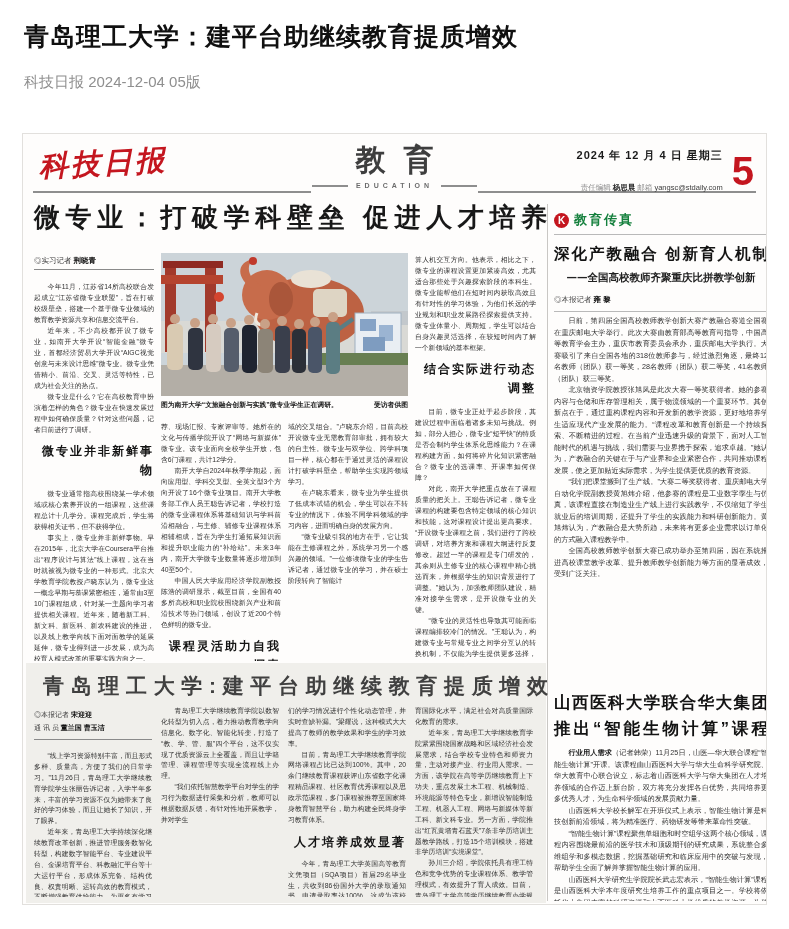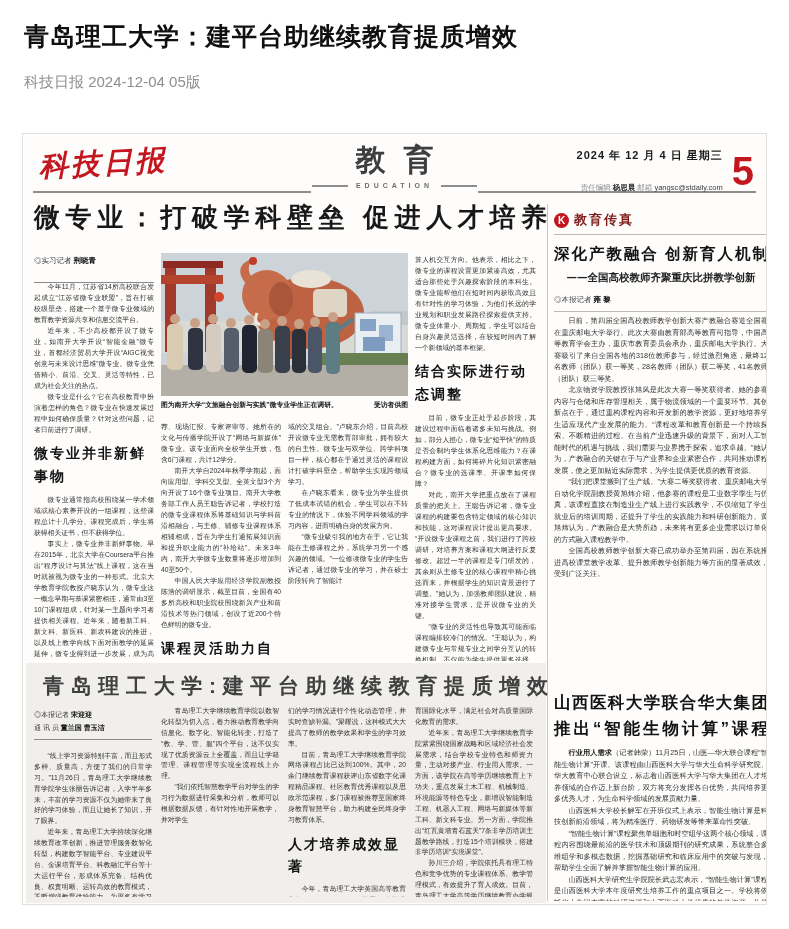--- a/index.html
+++ b/index.html
@@ -31,45 +31,45 @@
   .date-main { font-size:11px; font-weight:bold; color:#1b1b1b; letter-spacing:1px; }
   .editor-line { font-size:7.5px; color:#8a8a8a; margin-top:20px; }
   .editor-line b { color:#2d2d2d; }
   .editor-line .mail { color:#3c3c3c; }
   .page-num { font-size:40px; font-weight:900; color:#c4161f; line-height:0.9; }
 
   
   .lead-headline { position:absolute; left:11px; top:66px; width:513px; font-size:26px;
                    font-weight:900; color:#181818; text-align:justify; text-align-last:justify; }
   .lead-byline { position:absolute; left:11px; top:122px; width:120px; font-size:7.5px; color:#3a3a3a;
-                 padding-bottom:16px; border-bottom:1px solid #8a8a8a; }
+                 padding-bottom:3px; border-bottom:1px solid #8a8a8a; }
   .lead-byline b, .sb-byline b, .bb-byline b { color:#111; }
 
   .ncol { position:absolute; font-size:6.8px; line-height:1.62; color:#303030;
           text-align:justify; overflow:hidden; }
   .ncol p { margin:0; text-indent:2em; }
-  .subhead { font-size:14px; font-weight:900; color:#141414; text-align:left;
+  .subhead { font-size:12px; font-weight:900; color:#141414; text-align:right;
              text-indent:0 !important; margin:7px 0 !important; letter-spacing:2px; }
   #col1 { left:11px;  top:147px; width:120px; height:380px; }
   #col2 { left:138px; top:287px; width:120px; height:240px; }
   #col3 { left:265px; top:287px; width:120px; height:240px; }
   #col4 { left:392px; top:120px; width:121px; height:407px; }
 
   .photo { position:absolute; left:138px; top:119px; width:247px; height:143px; background:#cdd4d8; }
   .photo svg { display:block; width:100%; height:100%; }
   .caption { position:absolute; left:138px; top:266px; width:247px; display:flex;
              justify-content:space-between; font-size:6.8px; font-weight:bold; color:#222; }
 
   .divider-v { position:absolute; left:524px; top:70px; width:1px; height:697px; background:#c9c7c4; }
 
   
   .badge-row { position:absolute; left:531px; top:77px; display:flex; align-items:center; gap:5px; }
   .badge-icon { width:15px; height:15px; border-radius:50%; background:#c4161f; color:#fff;
                 font-size:10px; font-weight:900; display:flex; align-items:center; justify-content:center; }
-  .badge-text { font-size:13px; font-weight:900; color:#7f1d1d; letter-spacing:2px; }
+  .badge-text { font-size:13px; font-weight:900; color:#15803d; letter-spacing:2px; }
   .badge-rule { position:absolute; left:531px; top:100px; width:214px; height:1px; background:#b9b9b9; }
   .sb-headline { position:absolute; left:531px; top:110px; width:214px; font-size:15.5px;
                  font-weight:900; color:#131313; text-align:justify; text-align-last:justify; }
   .sb-subtitle { position:absolute; left:531px; top:137px; width:214px; text-align:center;
                  font-family:"DejaVu Serif", serif; font-weight:bold; font-size:10.5px; color:#222; }
   .sb-byline { position:absolute; left:531px; top:161px; width:214px; font-size:7.5px; color:#444;
                padding-bottom:6px; border-bottom:1px solid #b9b9b9; }
   .sb-body, .sb2-body { position:absolute; left:531px; width:214px; font-size:7.2px; line-height:1.6;
             color:#303030; text-align:justify; overflow:hidden; }
   .sb-body  { top:181px; height:366px; }

